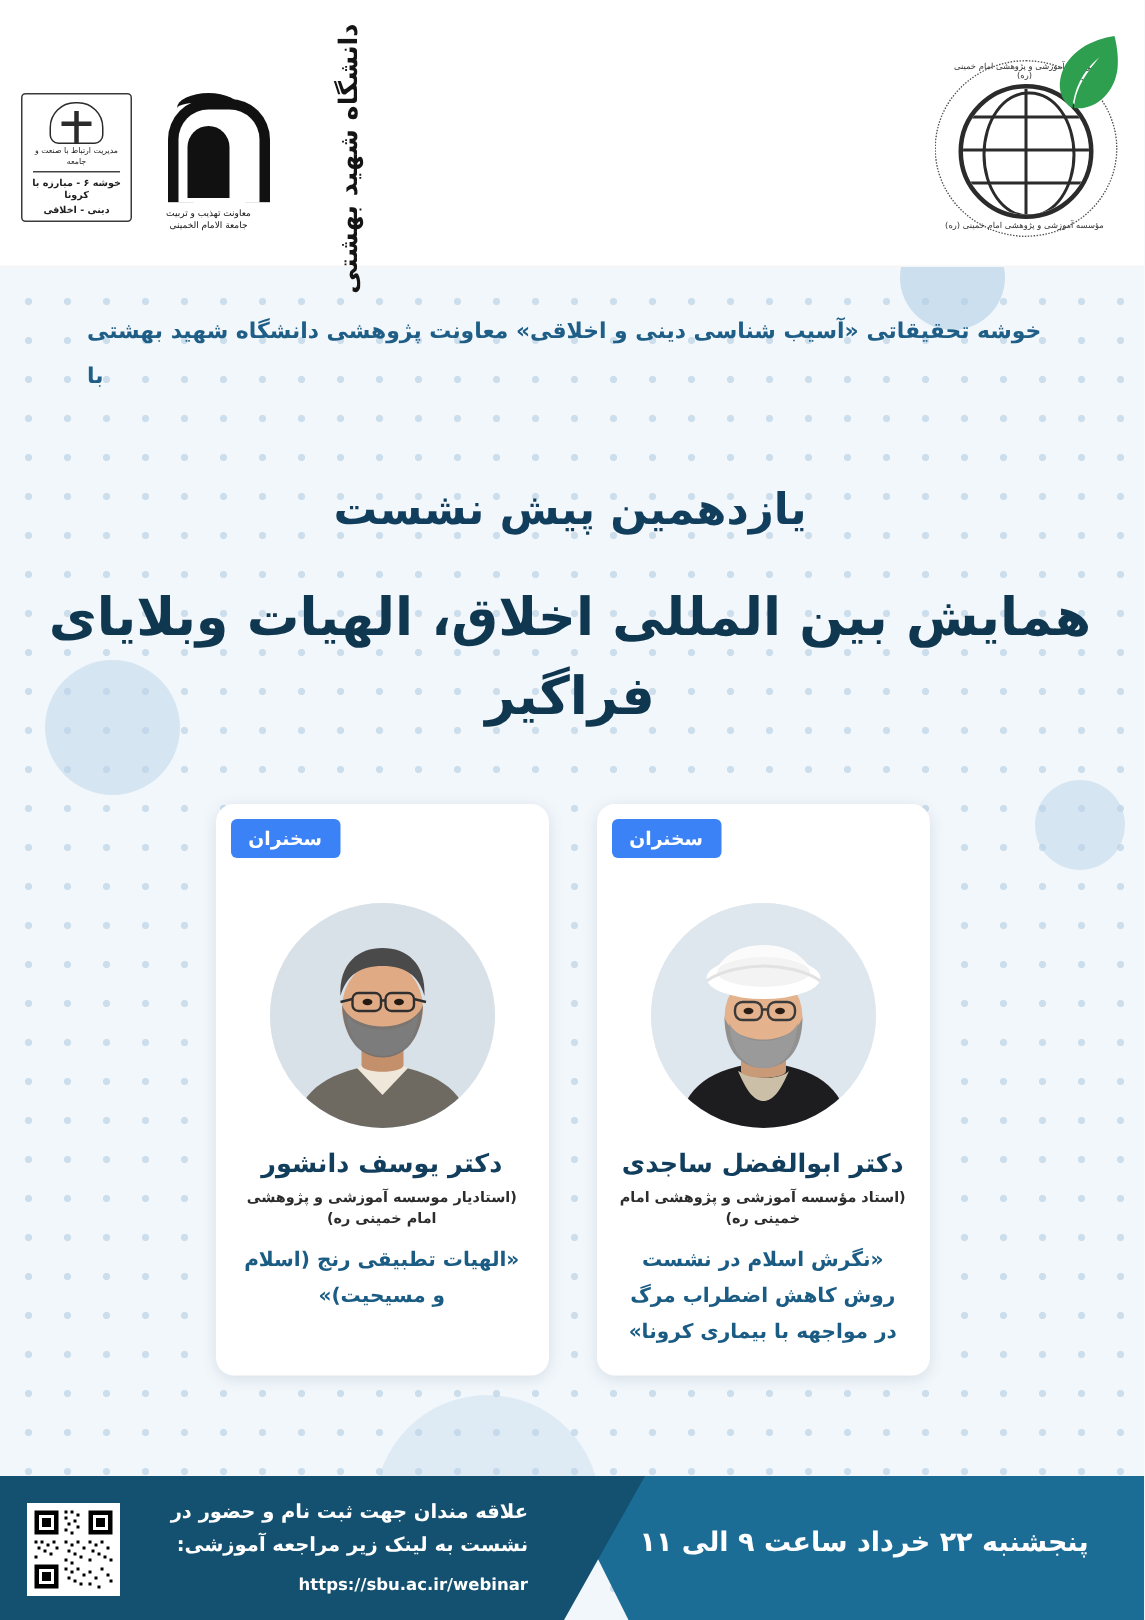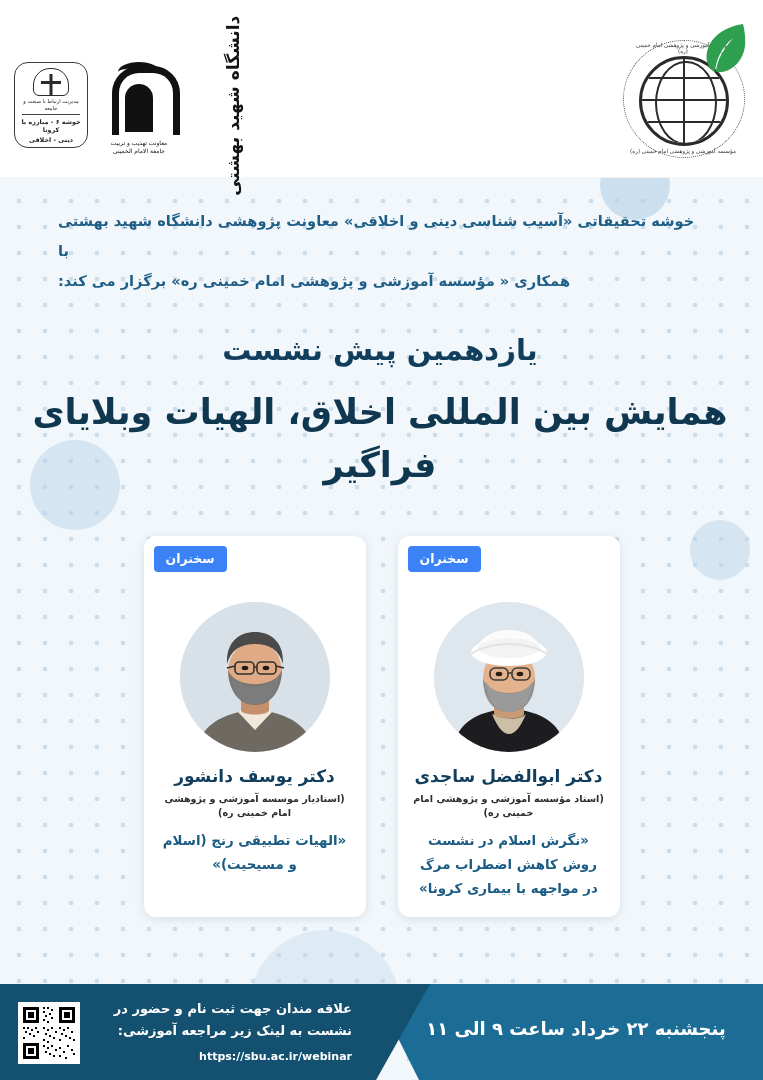--- a/index.html
+++ b/index.html
@@ -115,21 +115,21 @@
     left: 0; bottom: 0;
     width: 70px;
     text-align: center;
     font-size: 6px;
     line-height: 1.25;
     color: #111;
   }
   .logo-box {
     width: 74px; height: 86px;
     border: 1.6px solid #3b3b3b;
-    border-radius: 14px;
+    border-radius: 3px;
     padding: 3px;
     box-sizing: border-box;
     display: flex;
     flex-direction: column;
     align-items: center;
     justify-content: space-between;
     gap: 2px;
     color: #1d1d1d;
   }
   .logo-box .emblem {
@@ -235,21 +235,21 @@
     color: #1f5e86;
     font-size: 14.6px;
     font-weight: bold;
     line-height: 2.05;
     direction: rtl;
   }
   
   .title-small {
     position: absolute;
     right: 48px;
-    top: 333px;
+    top: 322px;
     width: 670px;
     text-align: center;
     font-size: 29px;
     font-weight: bold;
     color: #123e5e;
     letter-spacing: 0.5px;
   }
   .title-big {
     position: absolute;
     right: 20px;
@@ -445,21 +445,20 @@
       </div>
       <svg class="leaf" viewBox="0 0 48 52">
         <path d="M44 2C30 4 12 12 8 30c-2 9 2 17 8 20 1-12 6-24 18-34C26 26 18 36 17 50c14 2 27-10 29-26 1-9-1-18-2-22z" fill="#2e9e4f"></path>
       </svg>
       <div class="ring-txt-bot">مؤسسه آموزشی و پژوهشی امام خمینی (ره)</div>
     </div>
   </div>
 
   <div class="intro">
     <div>خوشه تحقیقاتی «آسیب شناسی دینی و اخلاقی» معاونت پژوهشی دانشگاه شهید بهشتی با</div>
-    <div>همکاری « مؤسسه آموزشی و پژوهشی امام خمینی ره» برگزار می کند:</div>
   </div>
 
   <div class="title-small">یازدهمین پیش نشست</div>
   <div class="title-big">همایش بین المللی اخلاق، الهیات وبلایای فراگیر</div>
 
   <div class="cards">
 
     <div class="card">
       <div class="card-ribbon">سخنران</div>
       <div class="portrait">

